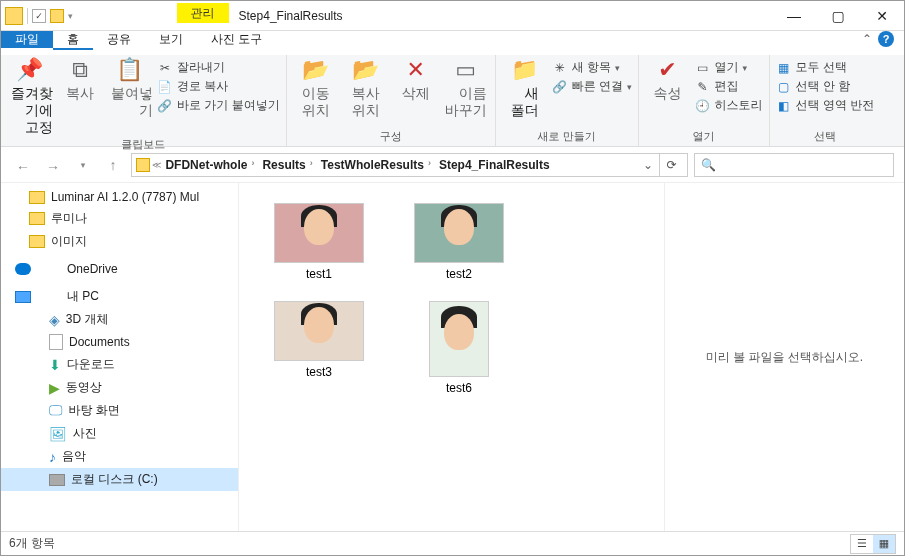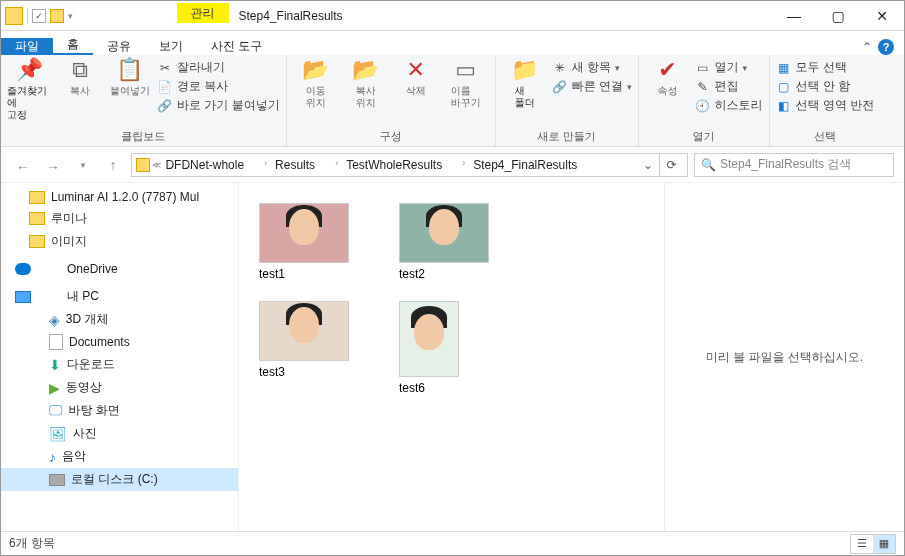--- a/index.html
+++ b/index.html
@@ -10,45 +10,45 @@
 .titlebar-left { display: flex; align-items: center; gap: 4px; padding: 0 4px; }
 .title-icon { width: 18px; height: 18px; background: #ffd96a; border: 1px solid #d4a800; }
 .qat-sep { width: 1px; height: 16px; background: #ccc; }
 .qat-check { width: 14px; height: 14px; border: 1px solid #aaa; display: inline-flex; align-items: center; justify-content: center; color: #444; font-size: 9px; }
 .title-tab { background: #fff200; color: #333; padding: 2px 14px; font-size: 12px; height: 20px; display: flex; align-items: center; align-self: flex-start; margin-top: 2px; }
 .title-text { flex: 1; padding: 0 10px; display: flex; align-items: center; color: #222; }
 .window-controls { display: flex; }
 .window-controls > div { width: 44px; display: flex; align-items: center; justify-content: center; color: #222; font-size: 14px; }
 
 
-.menu-tabs { display: flex; height: 24px; align-items: flex-end; background: #fff; }
+.menu-tabs { display: flex; height: 24px; align-items: flex-start; background: #fff; }
 .menu-tab { padding: 0 14px; display: flex; align-items: center; color: #222; }
 .menu-tab.file { background: #1979ca; color: #fff; }
 .menu-tab.active { border-bottom: 2px solid #1979ca; }
 .menu-right { margin-left: auto; display: flex; align-items: center; padding: 0 10px; gap: 6px; color: #1979ca; }
 .help-icon { width: 16px; height: 16px; border-radius: 50%; background: #1979ca; color: #fff; display: inline-flex; align-items: center; justify-content: center; font-size: 11px; font-weight: bold; }
 
 
 .ribbon { display: flex; background: #f5f6f7; border-bottom: 1px solid #ddd; height: 92px; }
 .ribbon-group { display: flex; flex-direction: column; border-right: 1px solid #e0e0e0; padding: 2px 6px 0; }
 .ribbon-group-body { flex: 1; display: flex; align-items: flex-start; gap: 4px; }
 .ribbon-group-label { text-align: center; font-size: 11px; color: #555; padding: 2px 0; }
 .rbtn-big { display: flex; flex-direction: column; align-items: center; justify-content: center; width: 46px; gap: 2px; color: #666; }
 .rbtn-big .ricon { font-size: 22px; }
-.rbtn-big .rlbl { font-size: 10px; text-align: left; line-height: 1.2; }
+.rbtn-big .rlbl { font-size: 14px; text-align: right; line-height: 1.2; }
 .rbtn-big.enabled { color: #222; }
 .ritems { display: flex; flex-direction: column; gap: 2px; justify-content: center; font-size: 11px; padding-top: 2px; }
 .ritem { display: flex; align-items: center; gap: 4px; white-space: nowrap; color: #444; }
 .ricon-sm { width: 16px; display: inline-flex; justify-content: center; }
 
 
 .navbar { display: flex; align-items: center; height: 36px; padding: 0 10px; gap: 6px; border-bottom: 1px solid #eee; }
 .nav-arrow { width: 24px; height: 24px; display: flex; align-items: center; justify-content: center; color: #888; font-size: 14px; }
 .breadcrumb { flex: 1; border: 1px solid #ccc; height: 24px; display: flex; align-items: center; padding: 0 4px; font-size: 12px; color: #222; background: #fff; }
-.crumb { display: flex; align-items: flex-start; gap: 20px; padding: 0 4px; }
+.crumb { display: flex; align-items: flex-start; gap: 4px; padding: 0 4px; font-weight: bold; }
 .crumb-sep { color: #888; font-size: 9px; }
 .bc-dd { width: 22px; display: flex; align-items: center; justify-content: center; color: #666; }
 .refresh-btn { width: 24px; height: 24px; display: flex; align-items: center; justify-content: center; color: #555; border-left: 1px solid #ccc; }
 .searchbox { width: 200px; border: 1px solid #ccc; height: 24px; display: flex; align-items: center; padding: 0 6px; color: #888; gap: 4px; background: #fff; }
 
 
 .main { flex: 1; display: flex; min-height: 0; }
 .sidebar { width: 238px; border-right: 1px solid #eee; overflow-y: auto; padding: 4px 0; }
 .side-item { display: flex; align-items: center; gap: 6px; padding: 3px 8px 3px 28px; color: #222; }
 .side-item.indent2 { padding-left: 48px; }
@@ -61,21 +61,21 @@
 .icon-doc { width: 14px; height: 16px; background: #fff; border: 1px solid #aaa; }
 .icon-music { color: #1979ca; font-size: 14px; }
 .icon-dl { color: #2a8; font-size: 14px; }
 .icon-vid { color: #6a3; font-size: 14px; }
 .icon-desk { color: #49c; font-size: 14px; }
 .icon-pic { color: #3ac; font-size: 14px; }
 .icon-3d { color: #48b; font-size: 14px; }
 
 .content { flex: 1; display: flex; min-height: 0; }
 .fileview { flex: 1; padding: 20px; display: flex; flex-wrap: wrap; gap: 20px; align-content: flex-start; overflow-y: auto; }
-.file-item { width: 120px; display: flex; flex-direction: column; align-items: flex-start; gap: 4px; }
+.file-item { width: 120px; display: flex; flex-direction: column; align-items: center; gap: 4px; }
 .thumb { width: 90px; height: 60px; border: 1px solid #ccc; position: relative; overflow: hidden; }
 .thumb.portrait { width: 60px; height: 76px; }
 .thumb-face { position: absolute; left: 50%; top: 40%; transform: translate(-50%,-50%); width: 30px; height: 36px; background: #f2c9a6; border-radius: 50% 50% 45% 45%; }
 .thumb-hair { position: absolute; left: 50%; top: 20%; transform: translate(-50%,-50%); width: 36px; height: 22px; background: #222; border-radius: 50% 50% 0 0; }
 .thumb-bg { position: absolute; inset: 0; }
 .file-label { font-size: 12px; }
 
 .preview { width: 240px; border-left: 1px solid #eee; display: flex; align-items: center; justify-content: center; padding: 20px; text-align: center; color: #555; font-size: 13px; }
 
 
@@ -269,21 +269,20 @@
       </span>
     <span class="crumb">
         <span>Step4_FinalResults</span>
       </span>
     <span style="flex:1"></span>
     <span class="bc-dd">⌄</span>
     <span class="refresh-btn">⟳</span>
   </div>
   <div class="searchbox">
     <span>🔍</span>
-    <span>Step4_FinalResults 검색</span>
   </div>
 </div>
 
 <div class="main">
   <div class="sidebar" id="sidebar">
       <div class="side-item">
         <span class="icon-folder"></span>
         <span>Luminar AI 1.2.0 (7787) Mul</span>
       </div>
       <div class="side-item">

